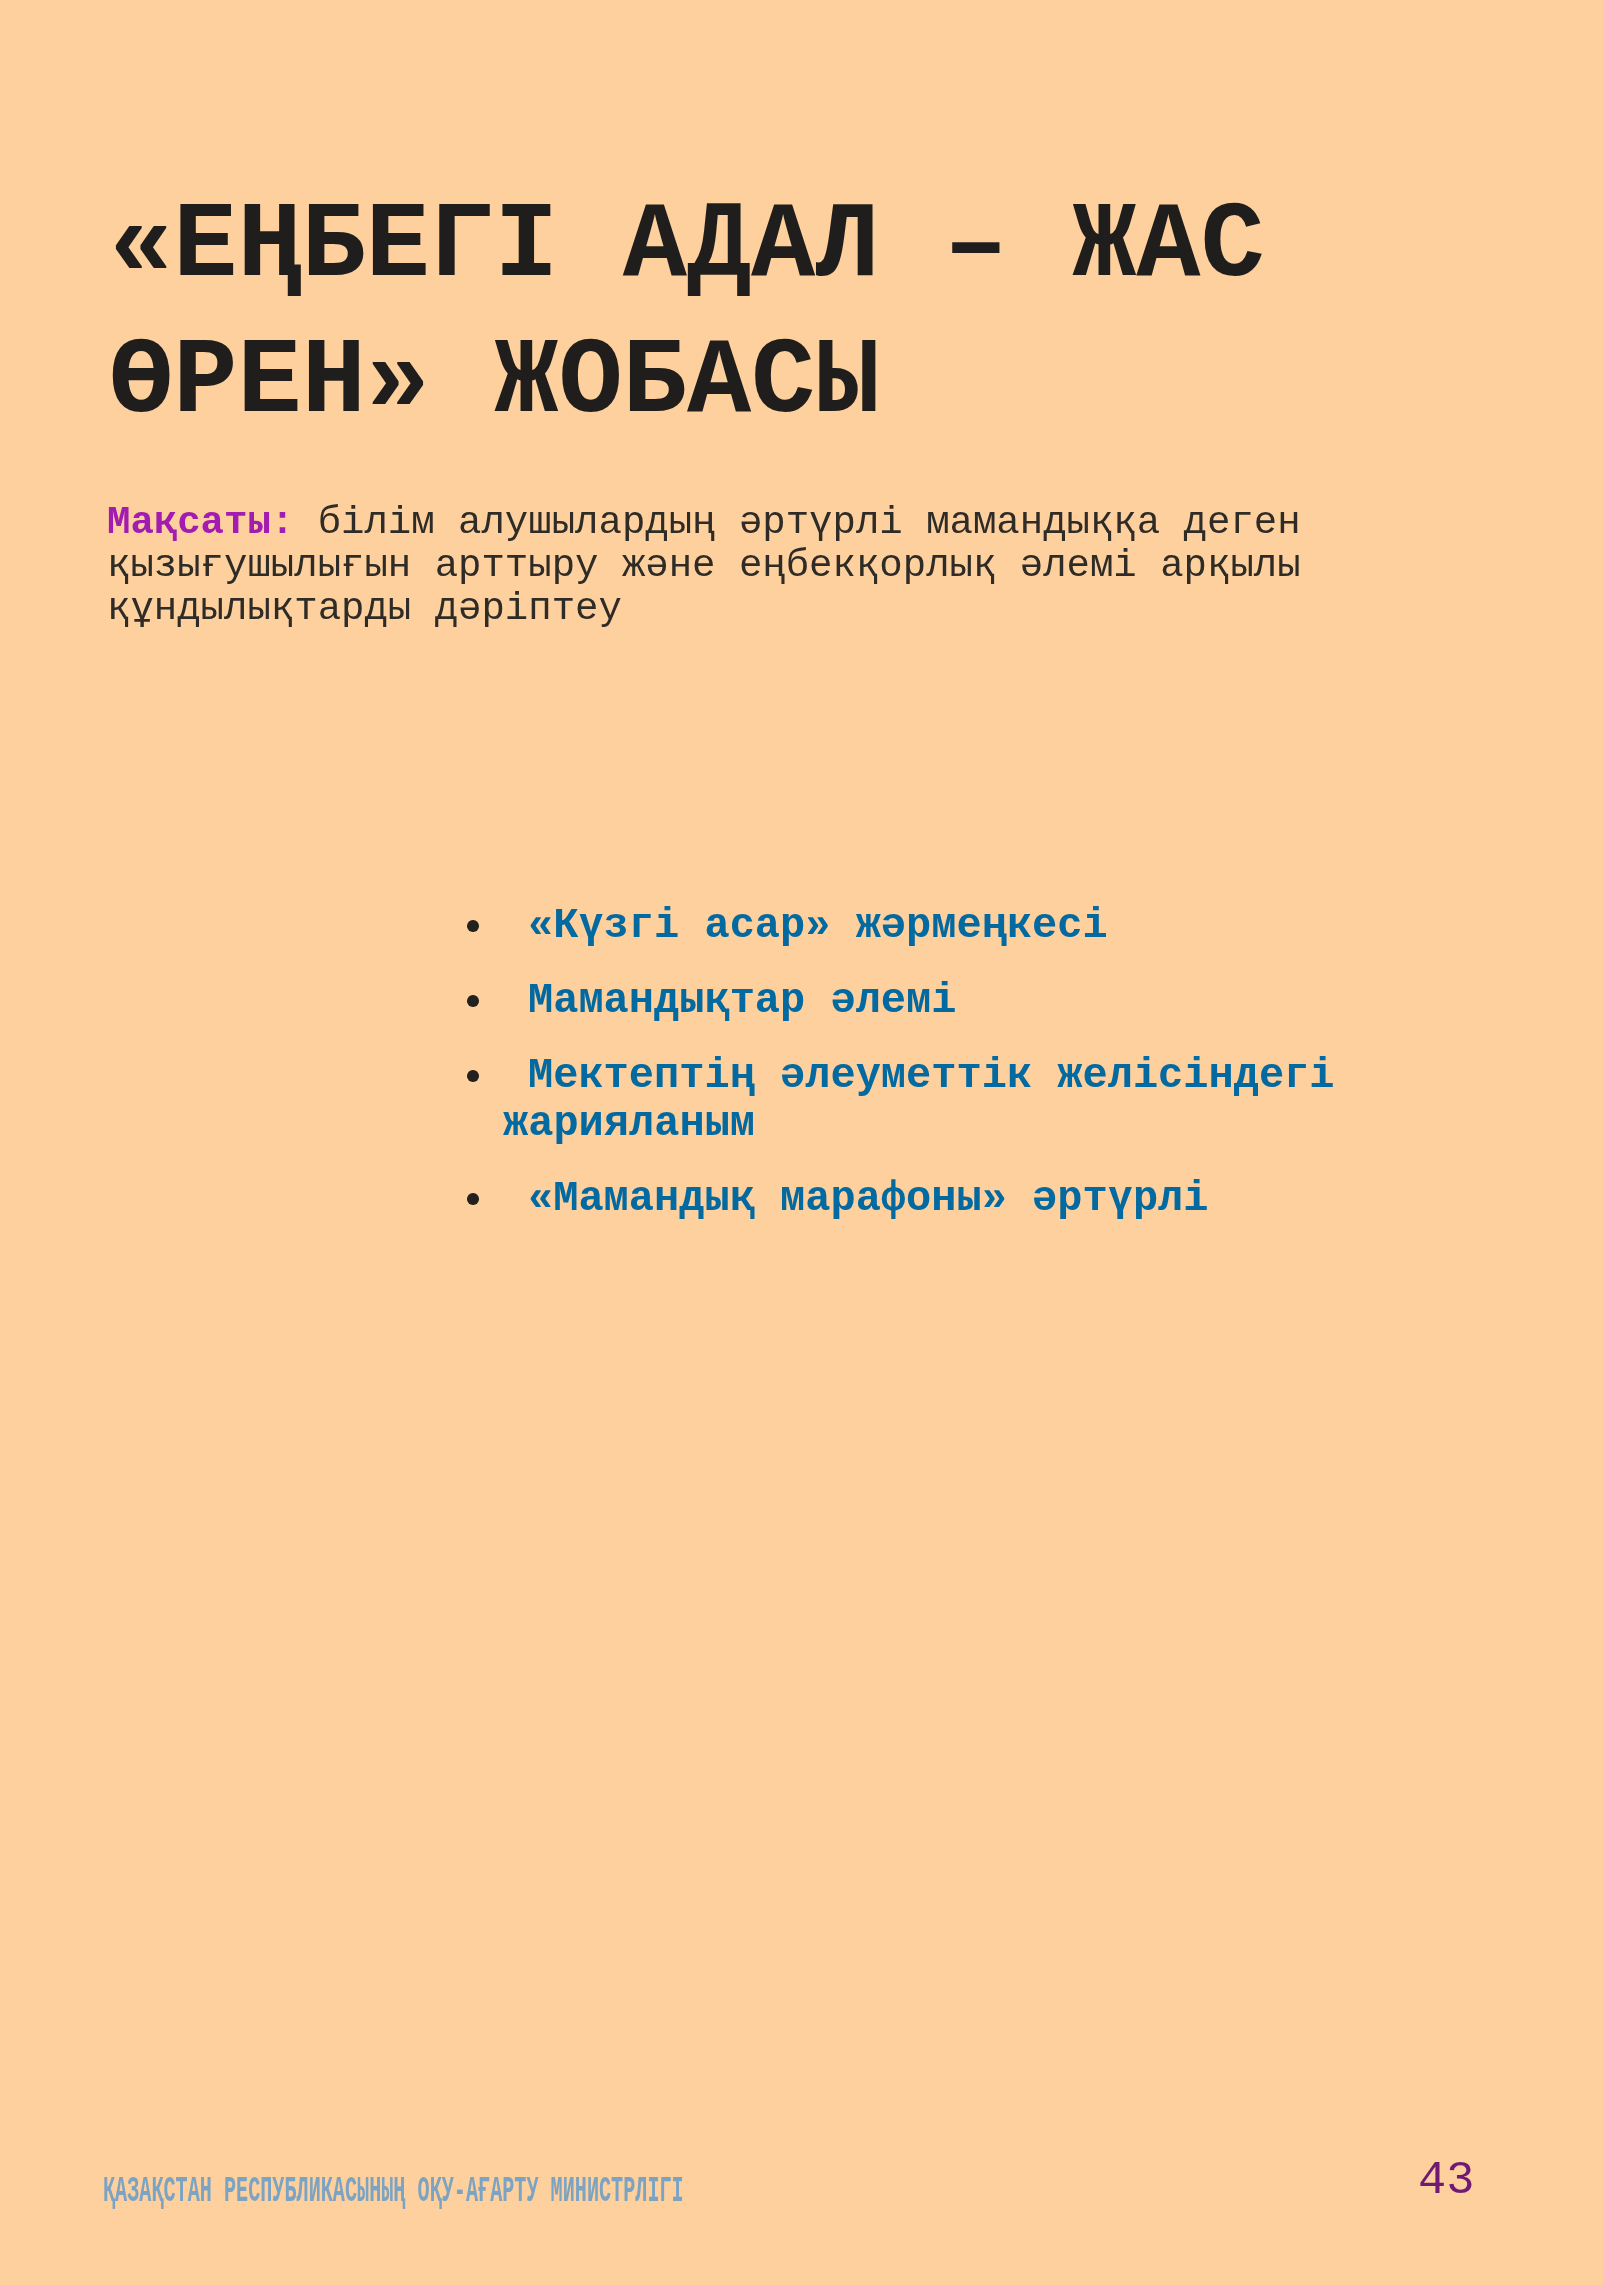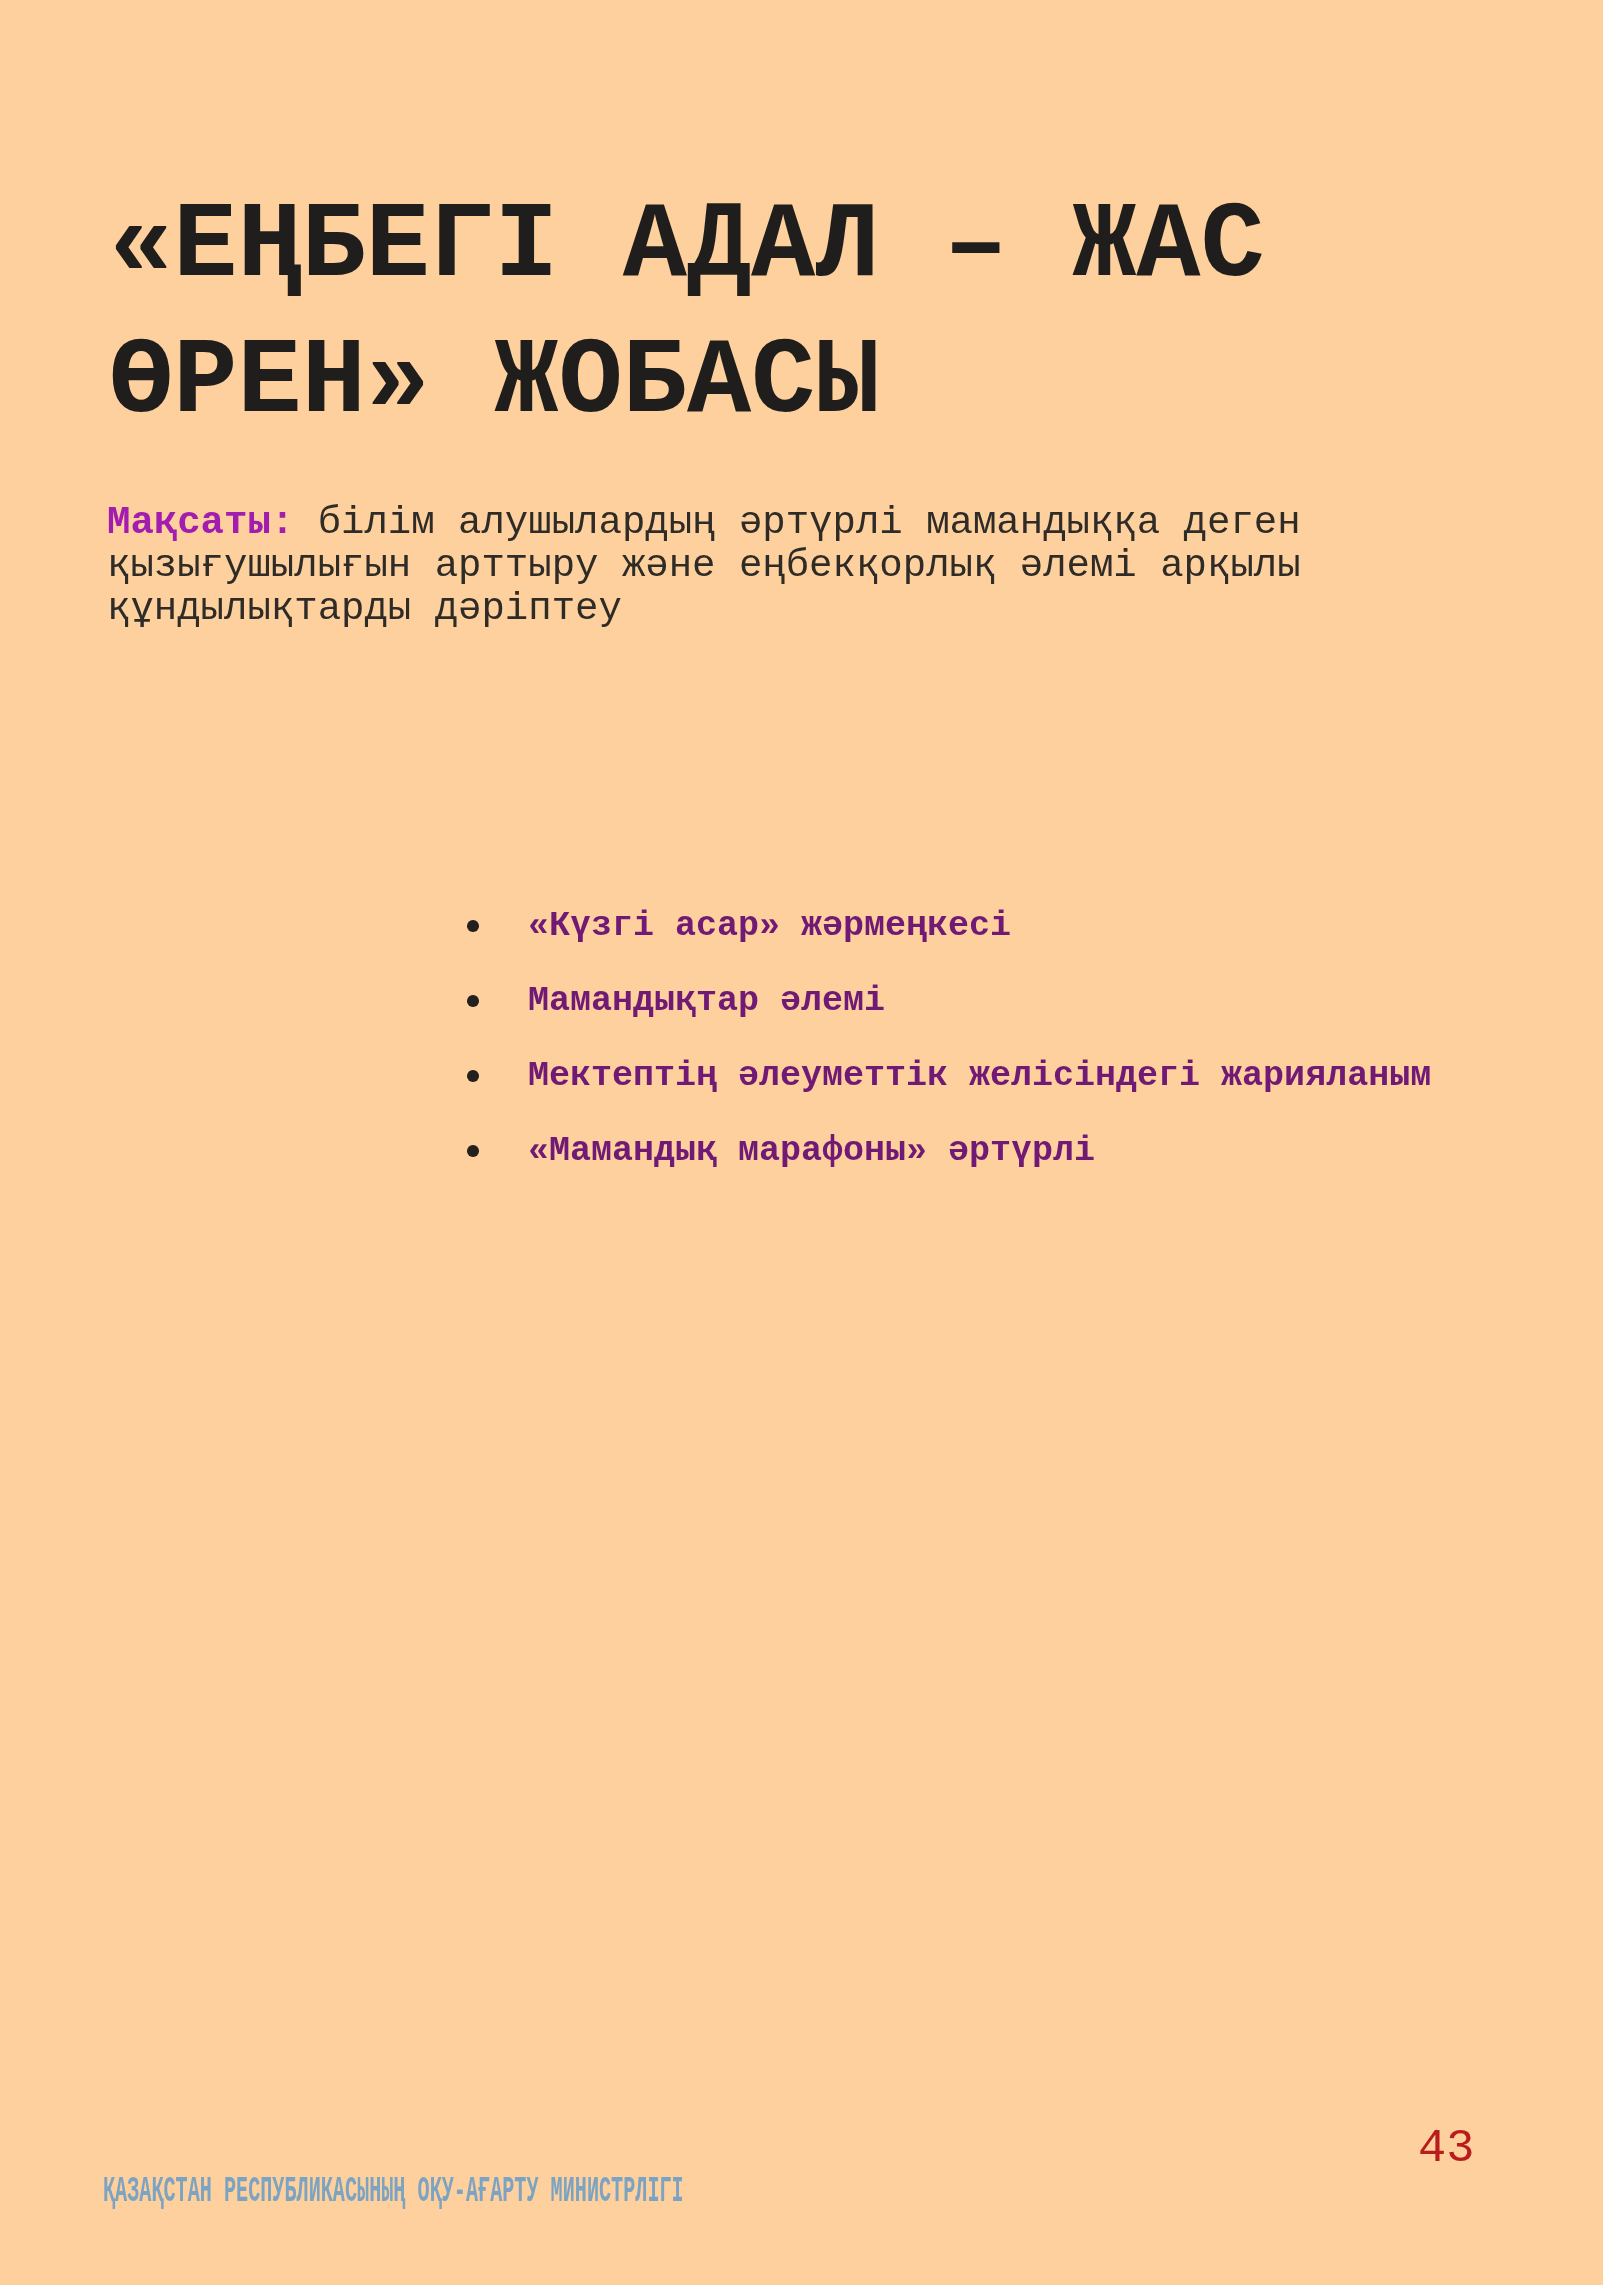--- a/index.html
+++ b/index.html
@@ -39,22 +39,22 @@
   .goal-line.last {
     text-align: center;
     text-align-last: left;
   }
   .goal-label { font-weight: 700; color: #a21caf; }
   .bullet-list {
     position: absolute;
     left: 503px;
     top: 902px;
     width: 931px;
-    color: #701a75;
-    font-size: 35px;
+    color: #0369a1;
+    font-size: 42px;
     line-height: 48px;
     font-weight: 700;
   }
   .bullet-item {
     position: relative;
     text-indent: 25px;
     margin-bottom: 27px;
   }
   .bullet-dot {
     position: absolute;
@@ -117,16 +117,16 @@
     </div>
 
     <div class="bullet-item">
       <span class="bullet-dot"></span>
       <span class="bullet-text">«Мамандық марафоны» әртүрлі</span>
     </div>
   </div>
 
   <div class="footer-ministry" style="color: rgb(124, 163, 193);">ҚАЗАҚСТАН РЕСПУБЛИКАСЫНЫҢ ОҚУ-АҒАРТУ МИНИСТРЛІГІ</div>
 
-  <div class="page-number" style="color: #b91c1c;">43</div>
+  <div class="page-number" style="color: #701a75; margin-top: 32px;">43</div>
 
 </div>
 
 
 </body></html>

